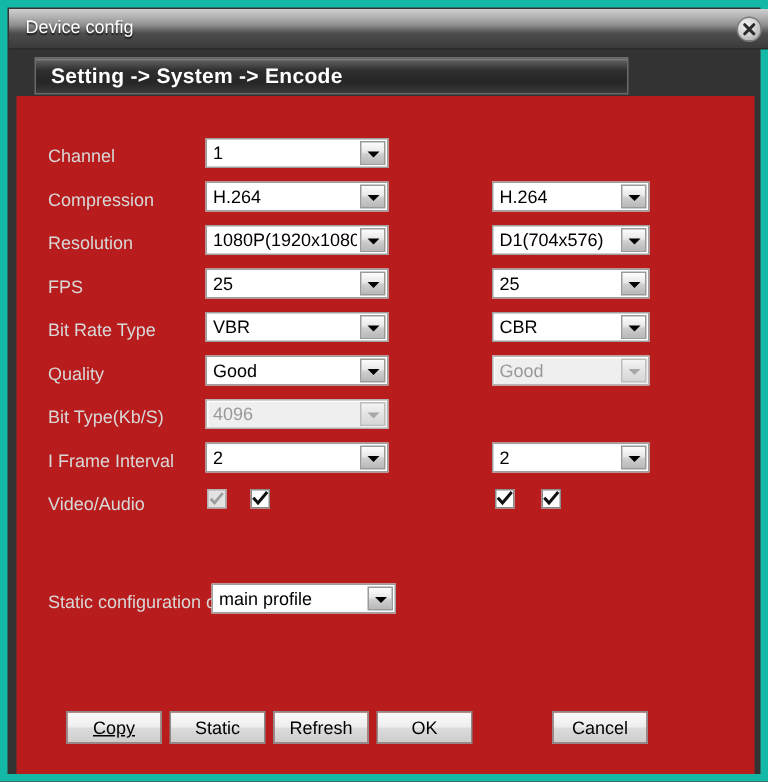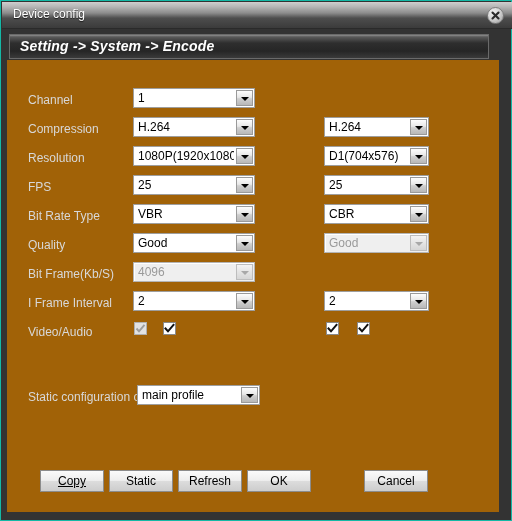--- a/index.html
+++ b/index.html
@@ -5,21 +5,21 @@
   html,body{margin:0;padding:0;}
   body{
     width:512px;height:521px;overflow:hidden;
     background:#333333;
     font-family:"Liberation Sans","DejaVu Sans",sans-serif;
     -webkit-font-smoothing:none;
   }
   .window{
     position:absolute;left:0;top:0;width:512px;height:521px;
     background:#333333;
-    border:1px solid #14b8a6;
+    border:5px solid #14b8a6;
     box-sizing:border-box;
   }
   
   .titlebar{
     position:absolute;left:1px;top:1px;width:510px;height:27px;
     background:linear-gradient(to bottom,#cfcfcf 0%,#b6b6b6 18%,#8d8d8d 42%,#4d4d4d 62%,#3b3b3b 100%);
     border-bottom:1px solid #2a2a2a;
     box-sizing:border-box;
   }
   .title-text{
@@ -31,35 +31,34 @@
   .close-btn{
     position:absolute;right:8px;top:5px;width:17px;height:17px;
     border-radius:50%;
     background:radial-gradient(circle at 35% 30%,#f2f2f2 0%,#d4d4d4 45%,#9a9a9a 100%);
     border:1px solid #7d7d7d;
     cursor:pointer;box-sizing:border-box;
   }
   .close-btn svg{position:absolute;left:2px;top:2px;}
   
   .section-header{
-    position:absolute;left:8px;top:33px;width:480px;height:25px;
+    position:absolute;left:18px;top:33px;width:396px;height:25px;
     background:linear-gradient(to bottom,#8f8f8f 0%,#5b5b5b 8%,#2e2e2e 35%,#262626 70%,#3a3a3a 100%);
     border:1px solid #6a6a6a;
     box-sizing:border-box;
-    font-style:italic;
   }
   .section-header span{
     position:absolute;left:10px;top:3px;
     font-size:14px;font-weight:bold;color:#ffffff;
     letter-spacing:.2px;white-space:nowrap;
   }
   
   .content{
     position:absolute;left:6px;top:59px;width:492px;height:452px;
-    background:#a16207;
+    background:#b91c1c;
   }
   .row-label{
     position:absolute;font-size:12px;color:#d8d8d8;white-space:nowrap;
   }
   
   .combo{
     position:absolute;height:20px;
     background:#ffffff;
     border:1px solid #9e9e9e;
     box-shadow:inset 1px 1px 0 #ffffff;
@@ -133,21 +132,21 @@
   </div>
 
   <div class="content">
 
     <div class="row-label" style="left:21px;top:33px;">Channel</div>
     <div class="row-label" style="left:21px;top:62px;">Compression</div>
     <div class="row-label" style="left:21px;top:91px;">Resolution</div>
     <div class="row-label" style="left:21px;top:120px;">FPS</div>
     <div class="row-label" style="left:21px;top:149px;">Bit Rate Type</div>
     <div class="row-label" style="left:21px;top:178px;">Quality</div>
-    <div class="row-label" style="left:21px;top:207px;">Bit Frame(Kb/S)</div>
+    <div class="row-label" style="left:21px;top:207px;">Bit Type(Kb/S)</div>
     <div class="row-label" style="left:21px;top:236px;">I Frame Interval</div>
     <div class="row-label" style="left:21px;top:265px;">Video/Audio</div>
     <div class="row-label" style="left:21px;top:330px;">Static configuration of</div>
 
     <div class="combo" style="left:126px;top:28px;width:122px;">
       <div class="val">1</div>
       <div class="arrow">
           <i></i>
         </div>
     </div>

